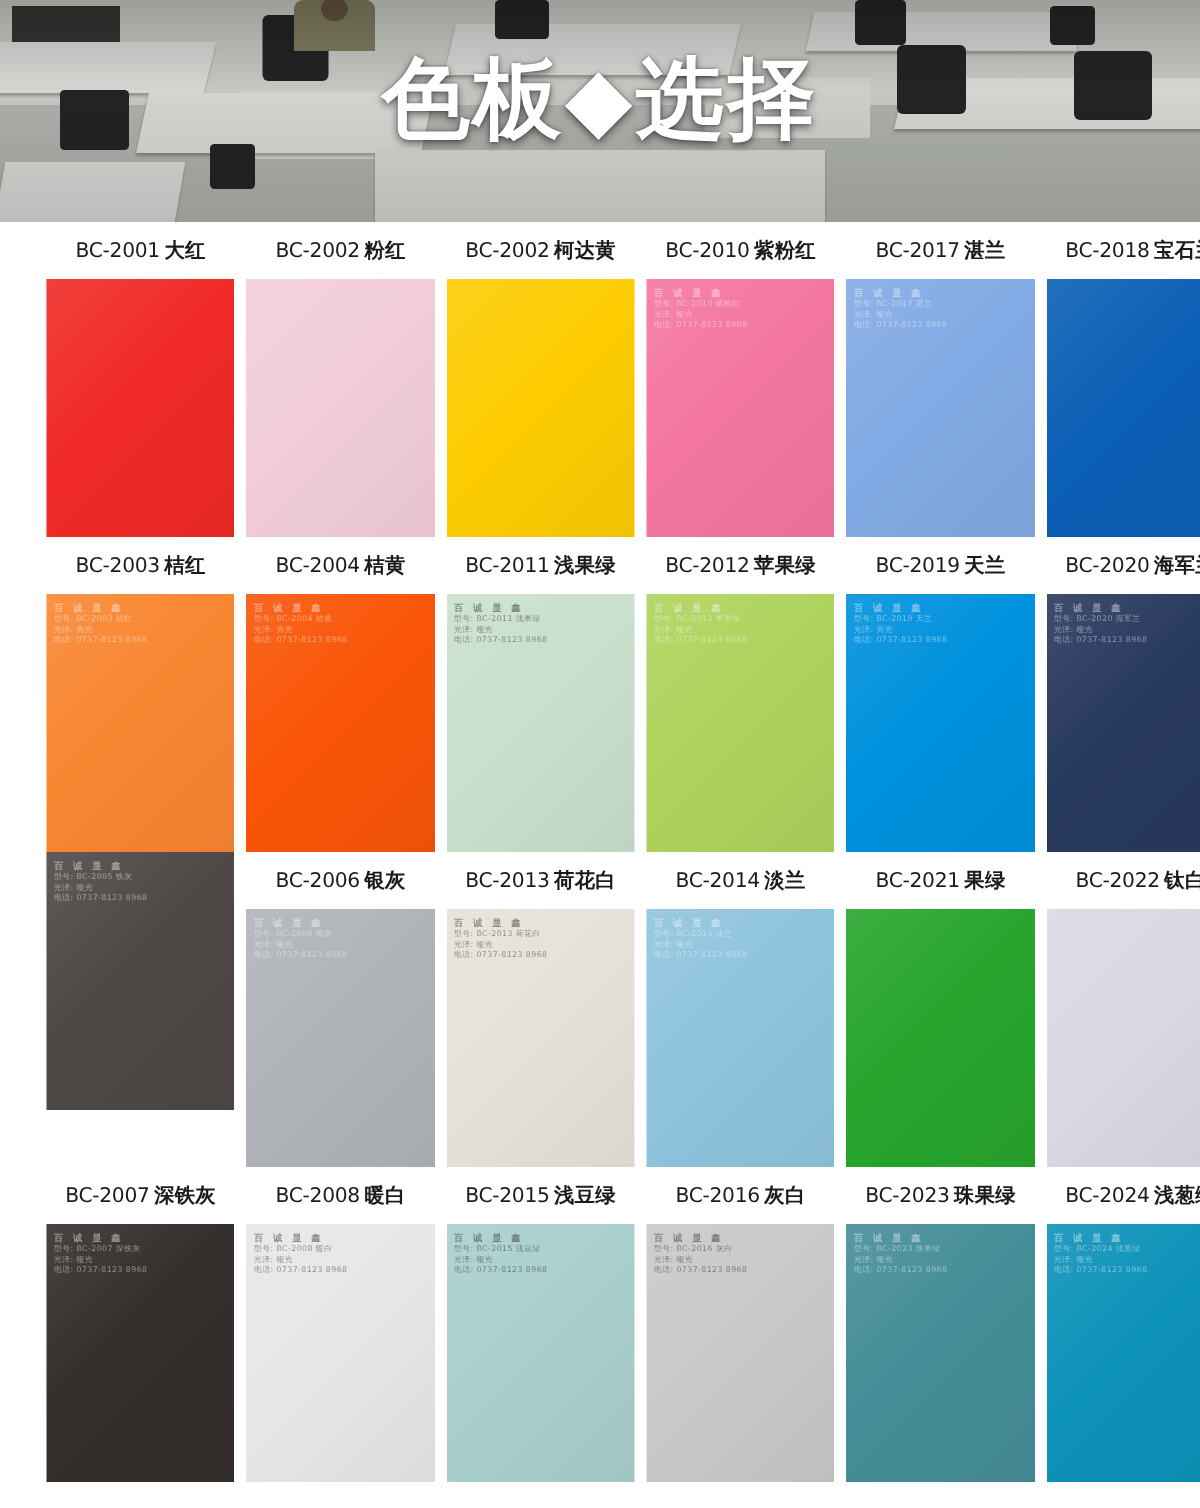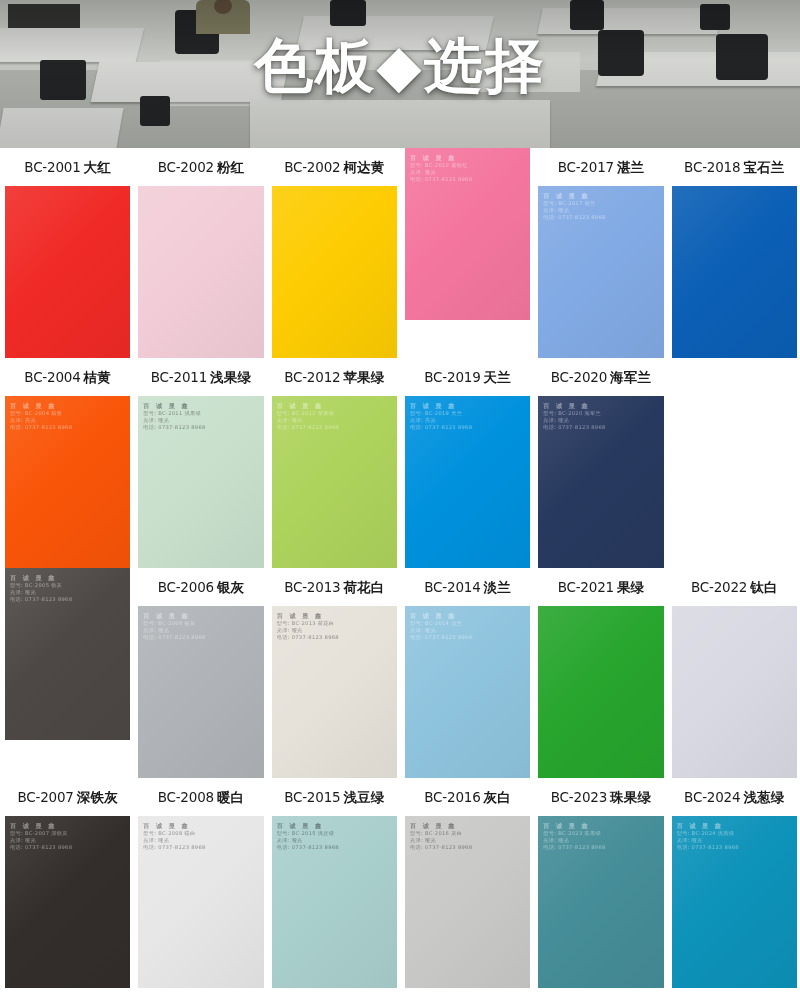--- a/index.html
+++ b/index.html
@@ -60,20 +60,21 @@
     color:#ffffff;
     letter-spacing:2px;
     line-height:1.08;
     text-shadow:0 2px 6px rgba(0,0,0,.55),0 0 2px rgba(0,0,0,.4);
     font-family:"DejaVu Sans","Liberation Sans",sans-serif;
   }
 
   
   .grid{
     padding:0 2px;
+    margin-left:26px;
   }
   .row{
     display:flex;
     width:800px;
   }
   .cell{
     width:133.33px;
     box-sizing:border-box;
     padding:0 5px 0 3px;
   }
@@ -165,20 +166,21 @@
           <div class="sheen"></div>
         </div>
       </div>
       <div class="cell">
         <div class="cell-label"><span class="code">BC-2002</span><span class="cname">柯达黄</span></div>
         <div class="swatch" style="background: rgb(253, 204, 2);">
           <div class="sheen"></div>
         </div>
       </div>
       <div class="cell">
+        <div class="cell-label"><span class="code">BC-2010</span><span class="cname">紫粉红</span></div>
         <div class="swatch" style="background: rgb(244, 118, 159);">
           <div class="mark light">
             <span class="brand">百 诚 显 鑫</span>
             <div>型号: BC-2010 紫粉红</div>
             <div>光泽: 哑光</div>
             <div>电话: 0737-8123 8968</div>
           </div>
           <div class="sheen"></div>
         </div>
       </div>
@@ -195,20 +197,32 @@
         </div>
       </div>
       <div class="cell">
         <div class="cell-label"><span class="code">BC-2018</span><span class="cname">宝石兰</span></div>
         <div class="swatch" style="background: rgb(11, 95, 181);">
           <div class="sheen"></div>
         </div>
       </div>
     </div>
     <div class="row">
+      <div class="cell">
+        <div class="cell-label"><span class="code">BC-2003</span><span class="cname">桔红</span></div>
+        <div class="swatch" style="background: rgb(249, 134, 49);">
+          <div class="mark light">
+            <span class="brand">百 诚 显 鑫</span>
+            <div>型号: BC-2003 桔红</div>
+            <div>光泽: 亮光</div>
+            <div>电话: 0737-8123 8968</div>
+          </div>
+          <div class="sheen"></div>
+        </div>
+      </div>
       <div class="cell">
         <div class="cell-label"><span class="code">BC-2004</span><span class="cname">桔黄</span></div>
         <div class="swatch" style="background: rgb(249, 85, 8);">
           <div class="mark light">
             <span class="brand">百 诚 显 鑫</span>
             <div>型号: BC-2004 桔黄</div>
             <div>光泽: 亮光</div>
             <div>电话: 0737-8123 8968</div>
           </div>
           <div class="sheen"></div>

